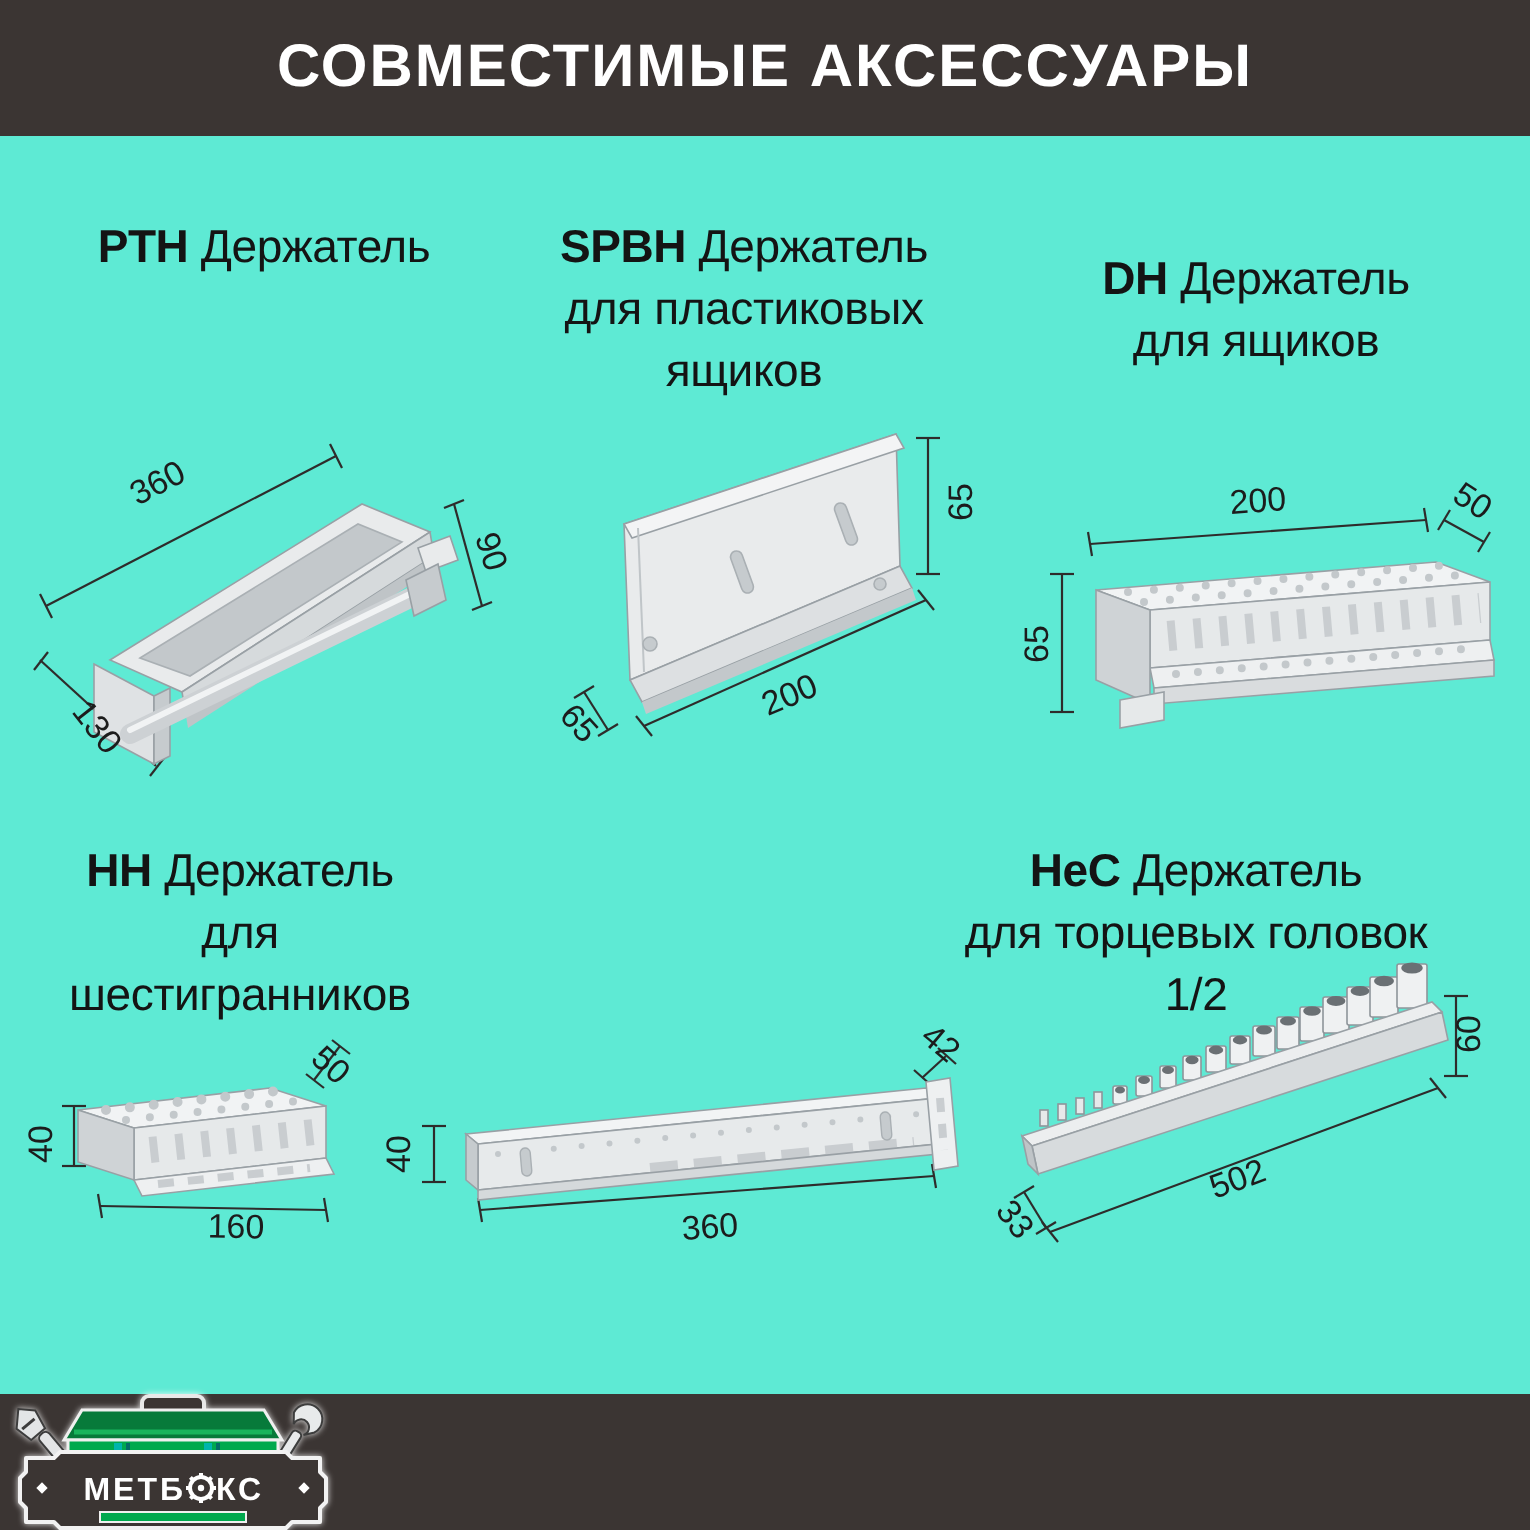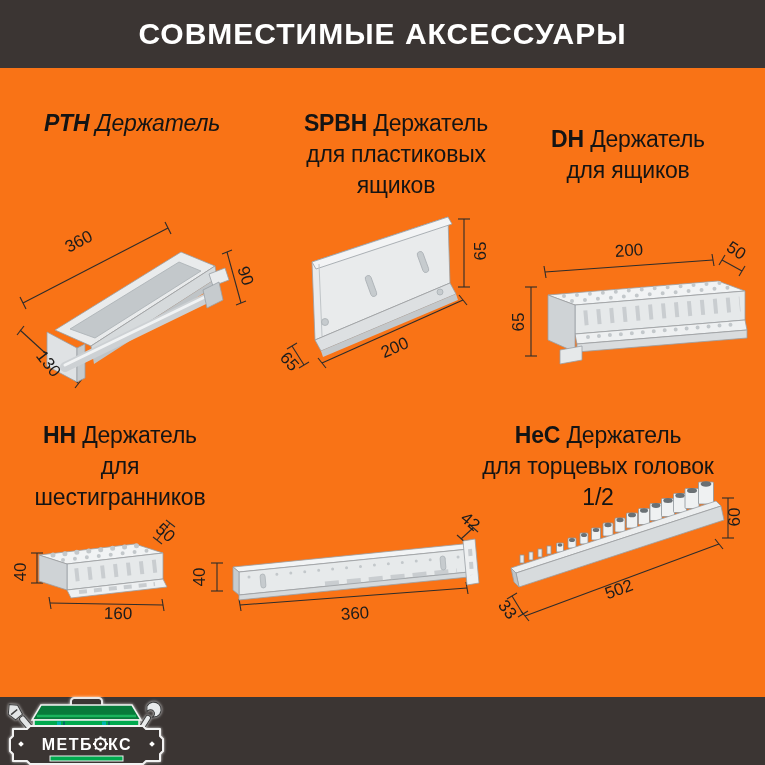--- a/index.html
+++ b/index.html
@@ -1,16 +1,16 @@
 <!DOCTYPE html>
 <html><head>
 <meta charset="utf-8">
 <style>
   html,body{margin:0;padding:0;background:#888;}
-  .page{position:relative;width:765px;height:765px;background:#f97316;
+  .page{position:relative;width:765px;height:765px;background:#5eead4;
         font-family:"Liberation Sans",sans-serif;overflow:hidden;margin:0 auto;}
   .band{position:absolute;left:0;width:765px;background:#3b3533;}
   .header{top:0;height:68px;display:flex;align-items:center;justify-content:center;}
   .header h1{margin:0;color:#ffffff;font-size:30px;font-weight:bold;letter-spacing:1px;}
   .footer{top:697px;height:68px;}
   .ptitle{position:absolute;margin:0;text-align:center;font-size:23px;line-height:31px;
           font-weight:400;color:#141414;letter-spacing:-0.2px;}
   .ptitle b{font-weight:bold;}
   .art{position:absolute;}
   .art svg{position:absolute;left:0;top:0;overflow:visible;}
@@ -24,21 +24,21 @@
 </style>
 </head>
 <body>
 
 <div class="page">
 
   <div class="band header">
     <h1>СОВМЕСТИМЫЕ АКСЕССУАРЫ</h1>
   </div>
 
-  <h2 class="ptitle" style="left:12px;top:108px;width:240px;font-style:italic;">
+  <h2 class="ptitle" style="left:12px;top:108px;width:240px;">
     <span><b>PTH</b> <span>Держатель</span></span><br>
   </h2>
   <div class="art" style="left:15px;top:212px;width:235px;height:178px;">
     <svg width="235" height="178" viewBox="0 0 235 178">
 
       <line class="dl" x1="8" y1="91" x2="153" y2="16"></line>
       <line class="dl" x1="5" y1="85" x2="11" y2="97"></line>
       <line class="dl" x1="150" y1="10" x2="156" y2="22"></line>
       <line class="dl" x1="212" y1="40" x2="226" y2="91"></line>
       <line class="dl" x1="207" y1="42" x2="217" y2="38"></line>
@@ -56,21 +56,21 @@
       <polygon points="194,62 210,56 214,68 198,74" fill="#e9ebec" stroke="#99a0a5" stroke-width="0.8"></polygon>
       <line x1="50" y1="155" x2="192" y2="86" stroke="#cdd1d4" stroke-width="10" stroke-linecap="round"></line>
       <line x1="50" y1="153" x2="192" y2="84" stroke="#f1f3f4" stroke-width="3" stroke-linecap="round"></line>
       <polygon points="188,78 204,70 208,88 192,96" fill="#c6cbce" stroke="#99a0a5" stroke-width="0.8"></polygon>
     </svg>
     <span class="dim" style="left:64px;top:30px;--r:-27.5deg">360</span>
     <span class="dim" style="left:230px;top:64px;--r:72deg">90</span>
     <span class="dim" style="left:33px;top:152px;--r:52deg">130</span>
   </div>
 
-  <h2 class="ptitle" style="left:276px;top:108px;width:240px;">
+  <h2 class="ptitle" style="left:252px;top:108px;width:240px;">
     <span><b>SPBH</b> <span>Держатель</span></span><br>
     <span>для пластиковых<br>ящиков</span>
   </h2>
   <div class="art" style="left:268px;top:210px;width:230px;height:170px;">
     <svg width="230" height="170" viewBox="0 0 230 170">
       <line class="dl" x1="196" y1="9" x2="196" y2="77"></line>
       <line class="dl" x1="190" y1="9" x2="202" y2="9"></line>
       <line class="dl" x1="190" y1="77" x2="202" y2="77"></line>
       <line class="dl" x1="54" y1="153" x2="195" y2="90"></line>
       <line class="dl" x1="50" y1="148" x2="58" y2="158"></line>

